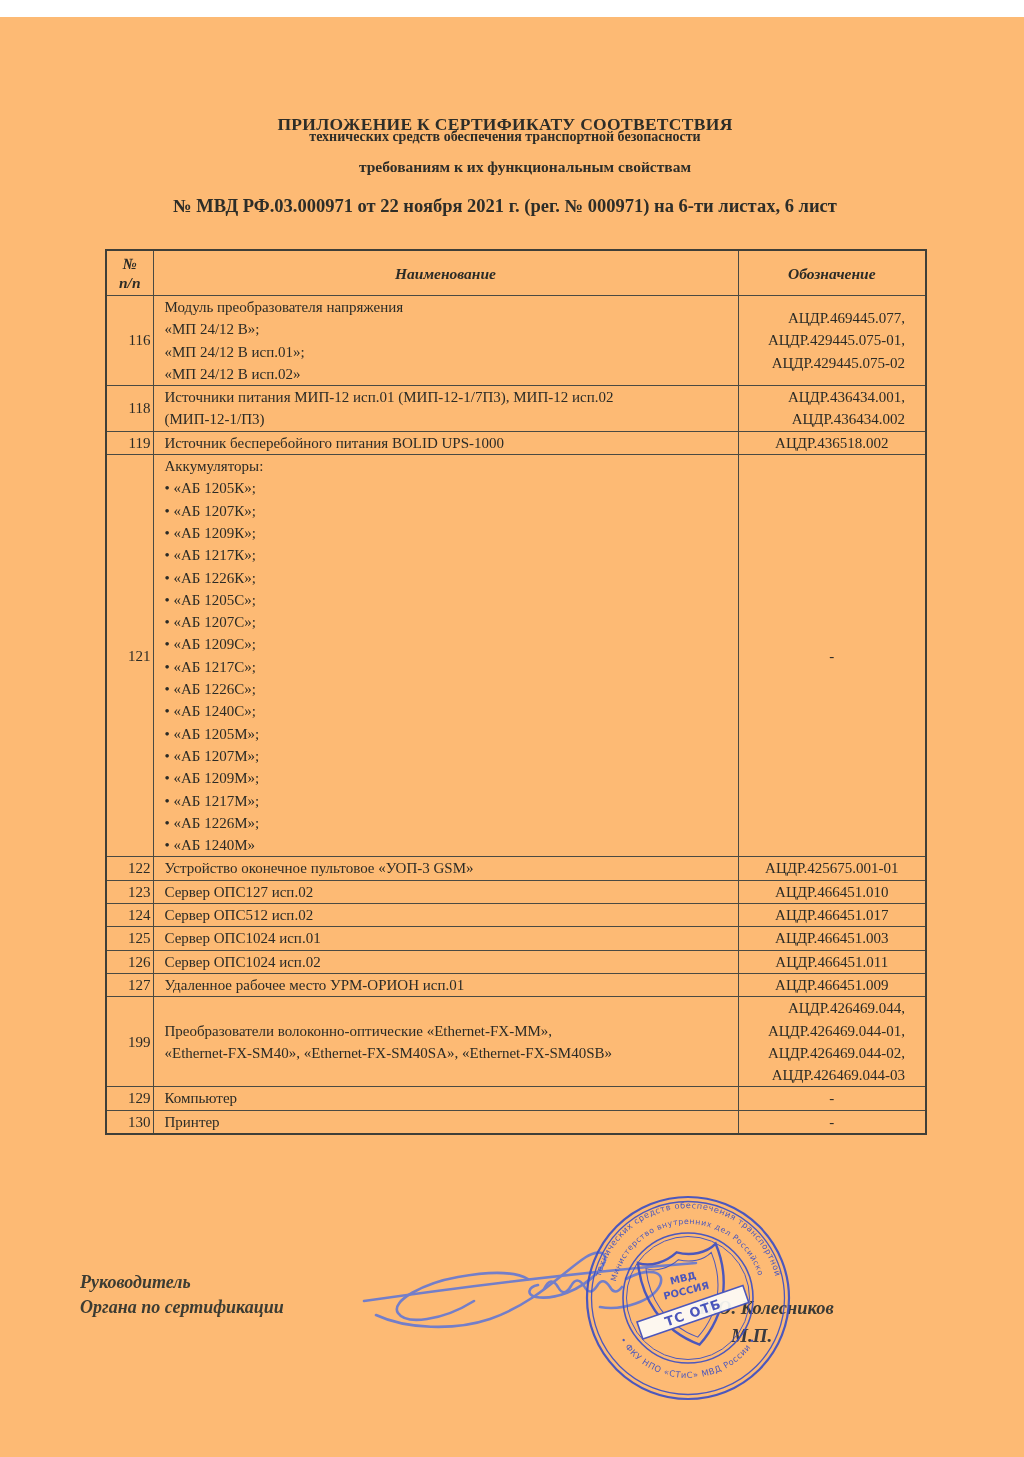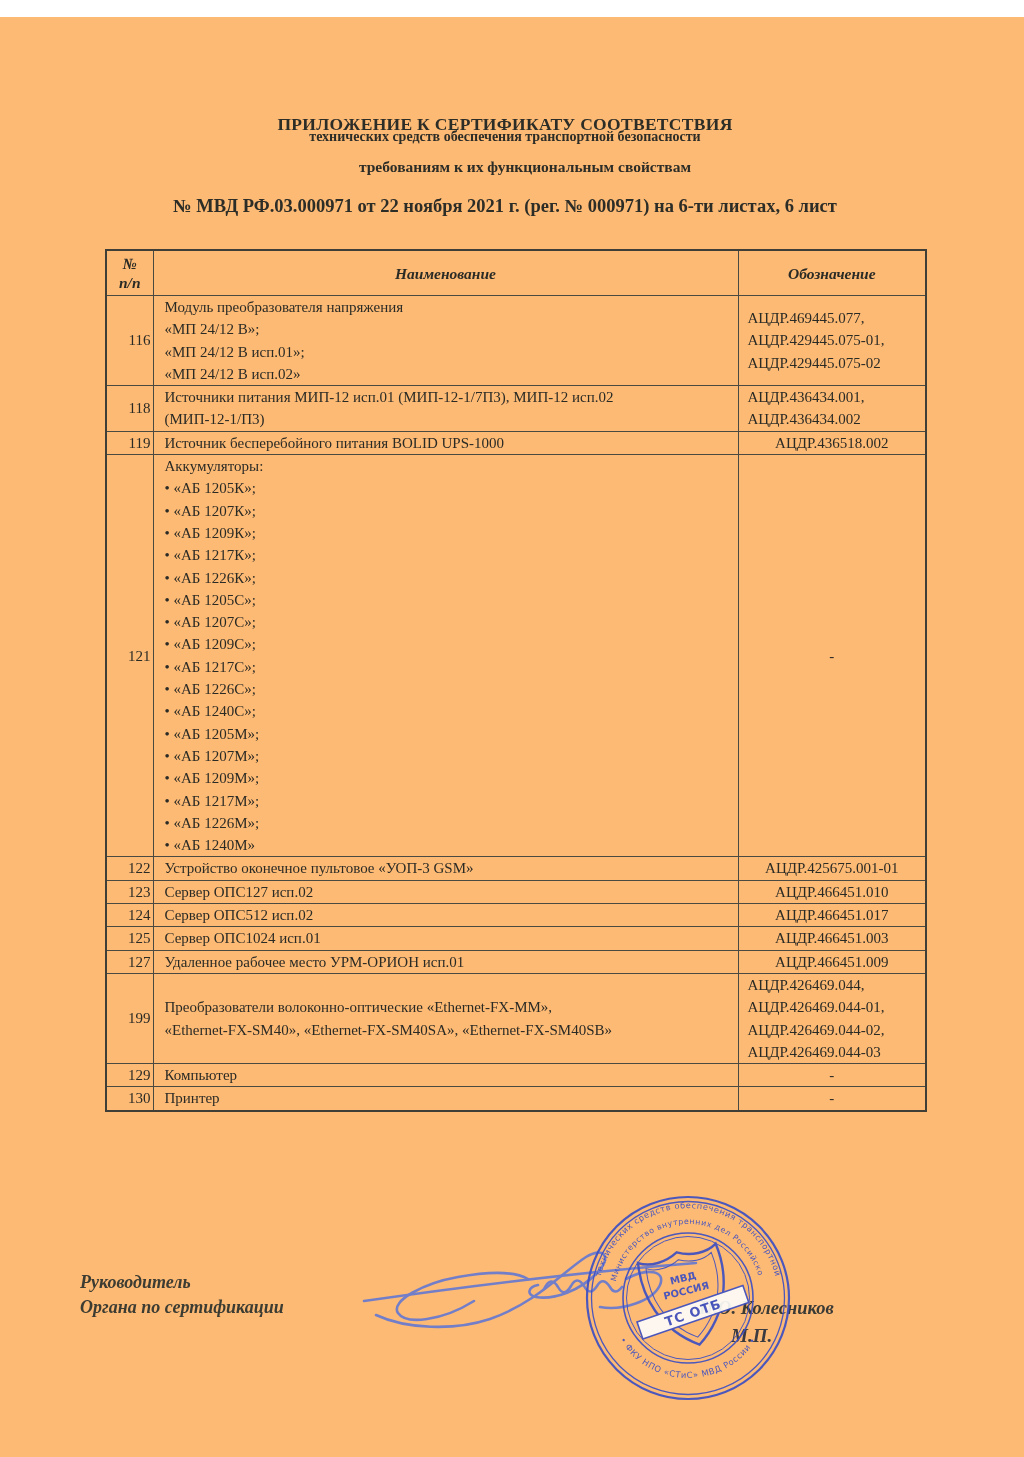--- a/index.html
+++ b/index.html
@@ -23,21 +23,21 @@
   .equip th{
     height:44px;font-weight:700;font-style:italic;text-align:center;
     white-space:pre-line;line-height:19px;font-size:15.5px;padding:0;
   }
   .equip td{
     line-height:22.3px;vertical-align:middle;white-space:pre-line;padding:0;
   }
   td.c-num{text-align:right;padding:0 2px;}
   td.c-name{padding:0 8px 0 11px;}
   td.c-des{text-align:center;padding:0 4px;}
-  td.c-des.left{text-align:left;padding:0 20px 0 9px;}
+  td.c-des.left{text-align:right;padding:0 20px 0 9px;}
   .role{
     position:absolute;left:80px;top:1253px;
     font-size:18px;font-weight:700;font-style:italic;line-height:25px;color:#3c3c33;
   }
   .sig-name{
     position:absolute;left:699px;top:1281px;
     font-size:18.5px;font-weight:700;font-style:italic;color:#3a3a36;
   }
   .seal-mark{
     position:absolute;left:731px;top:1308px;
@@ -129,20 +129,25 @@
         </tr>
         <tr>
           <td class="c-num">124</td>
           <td class="c-name">Сервер ОПС512 исп.02</td>
           <td class="c-des">АЦДР.466451.017</td>
         </tr>
         <tr>
           <td class="c-num">125</td>
           <td class="c-name">Сервер ОПС1024 исп.01</td>
           <td class="c-des">АЦДР.466451.003</td>
+        </tr>
+        <tr>
+          <td class="c-num">126</td>
+          <td class="c-name">Сервер ОПС1024 исп.02</td>
+          <td class="c-des">АЦДР.466451.011</td>
         </tr>
         <tr>
           <td class="c-num">127</td>
           <td class="c-name">Удаленное рабочее место УРМ-ОРИОН исп.01</td>
           <td class="c-des">АЦДР.466451.009</td>
         </tr>
         <tr>
           <td class="c-num">199</td>
           <td class="c-name">Преобразователи волоконно-оптические «Ethernet-FX-MM»,
 «Ethernet-FX-SM40», «Ethernet-FX-SM40SA», «Ethernet-FX-SM40SB»</td>

